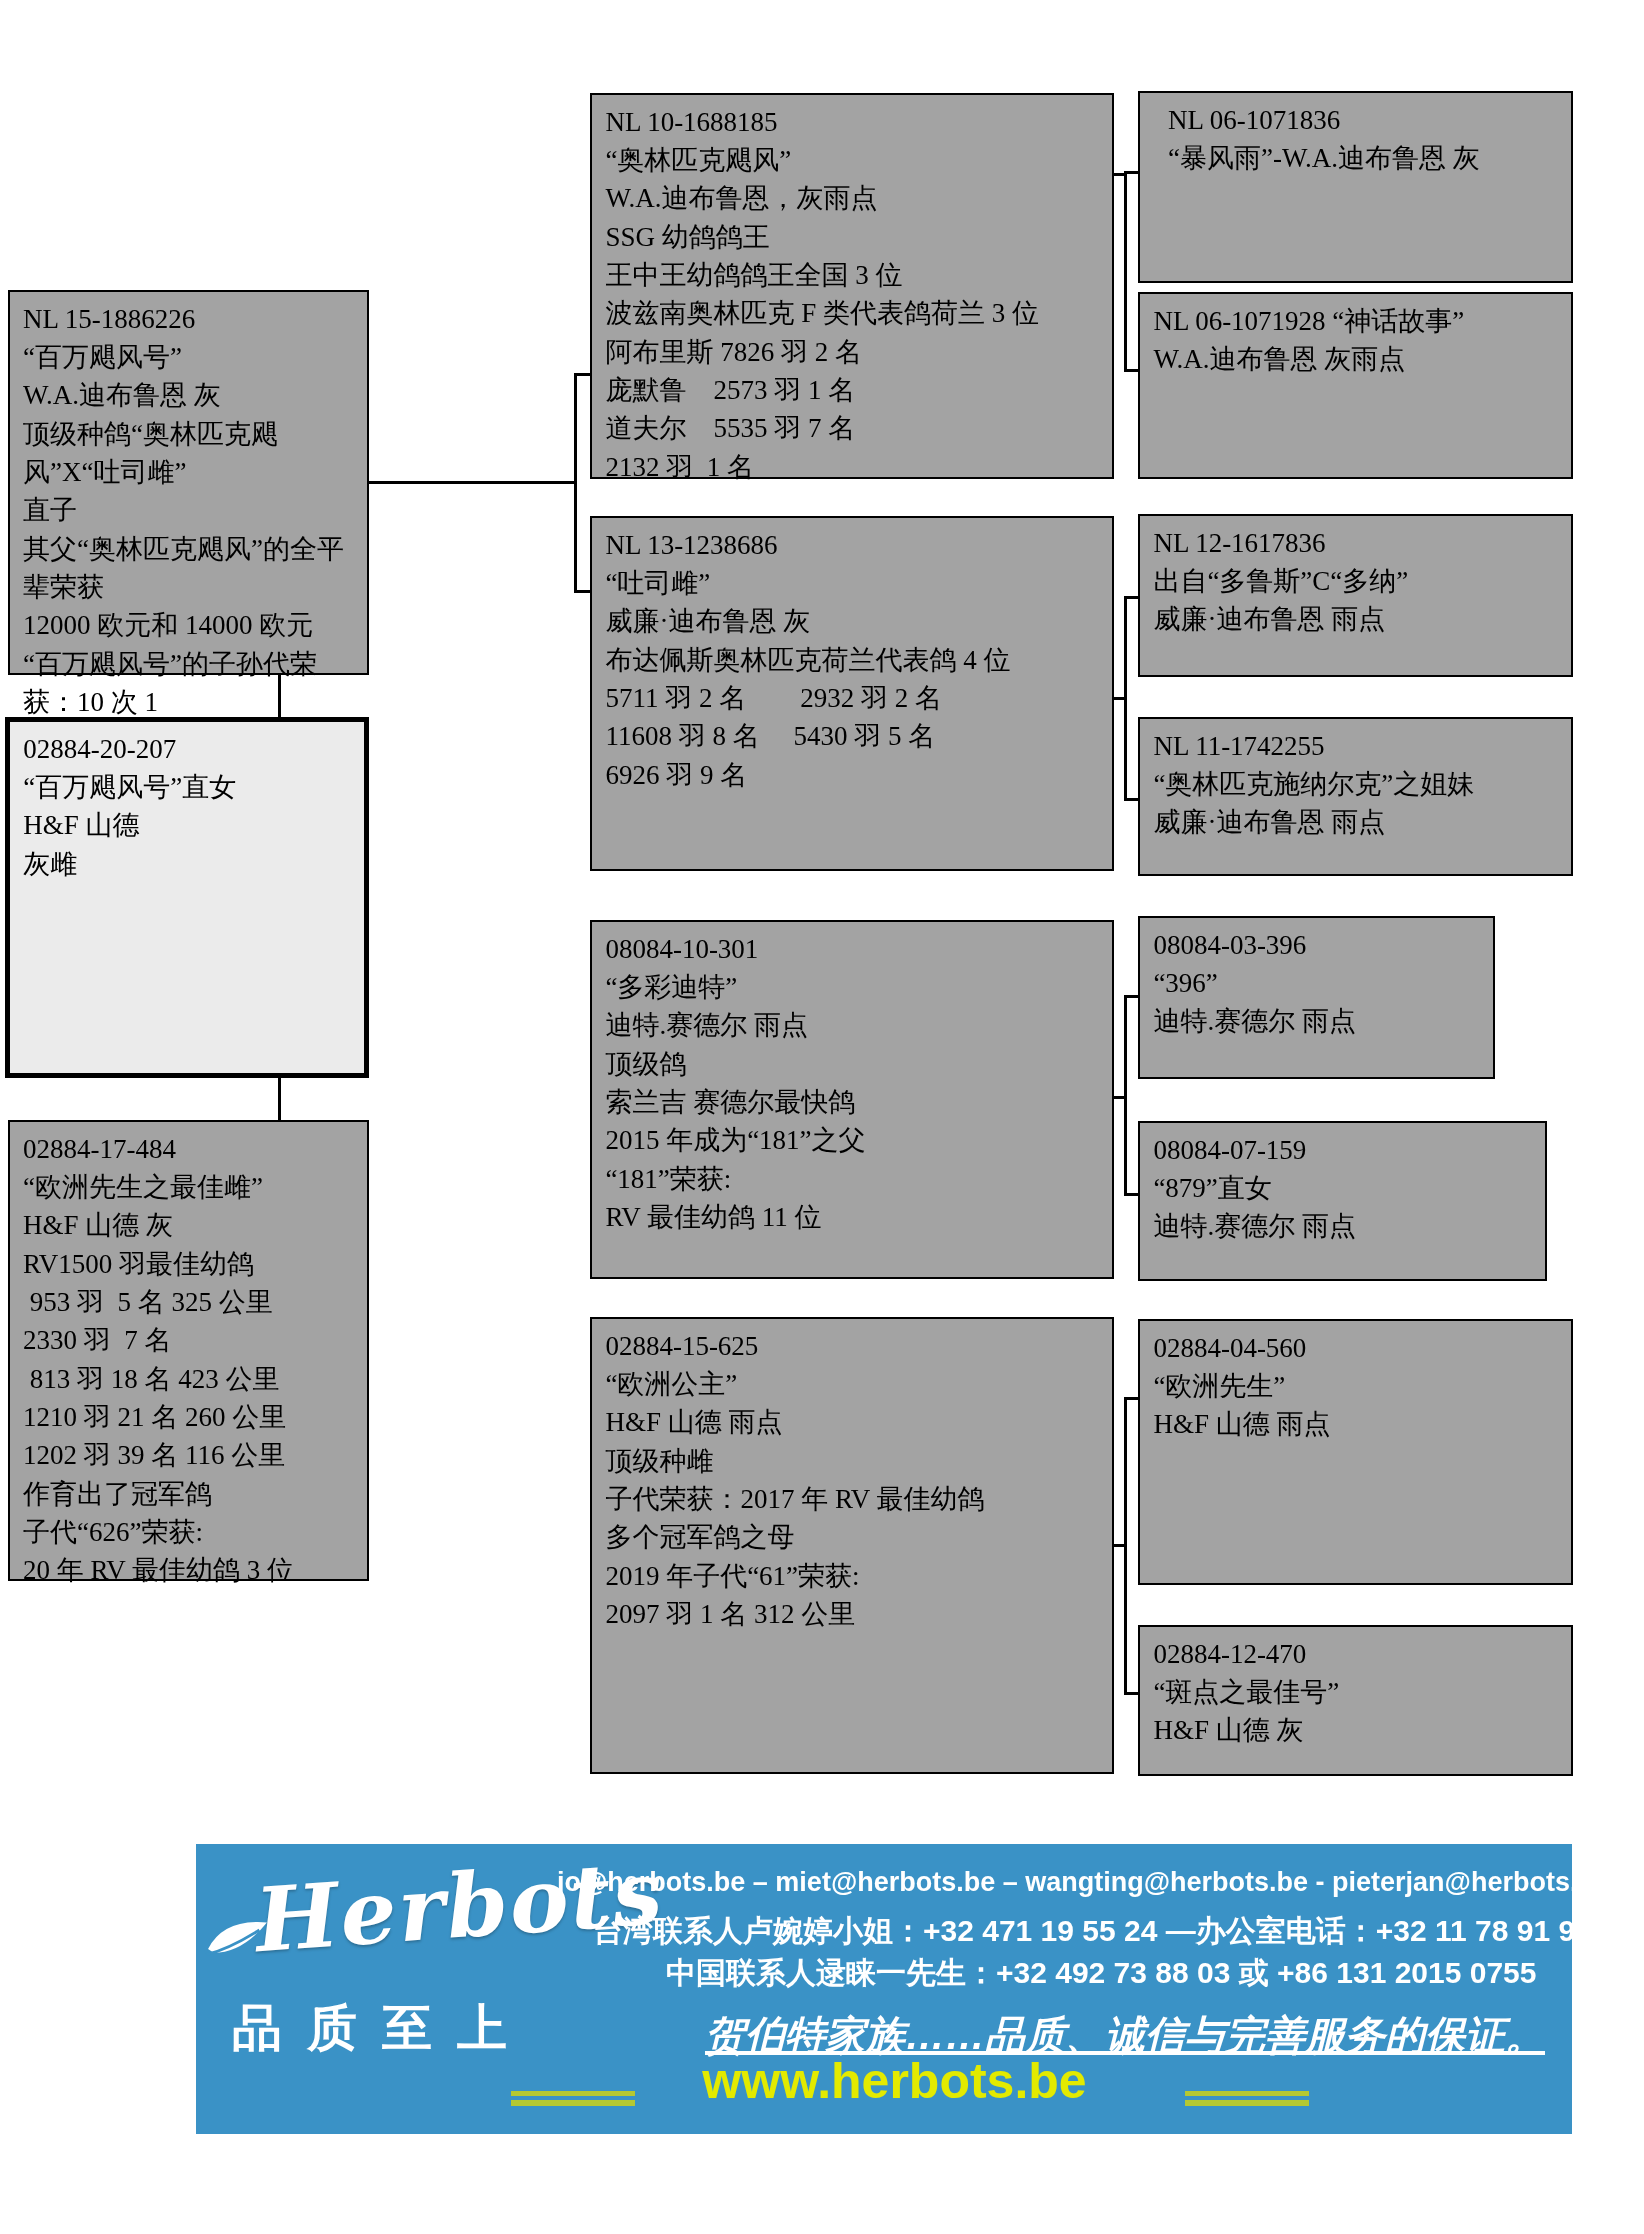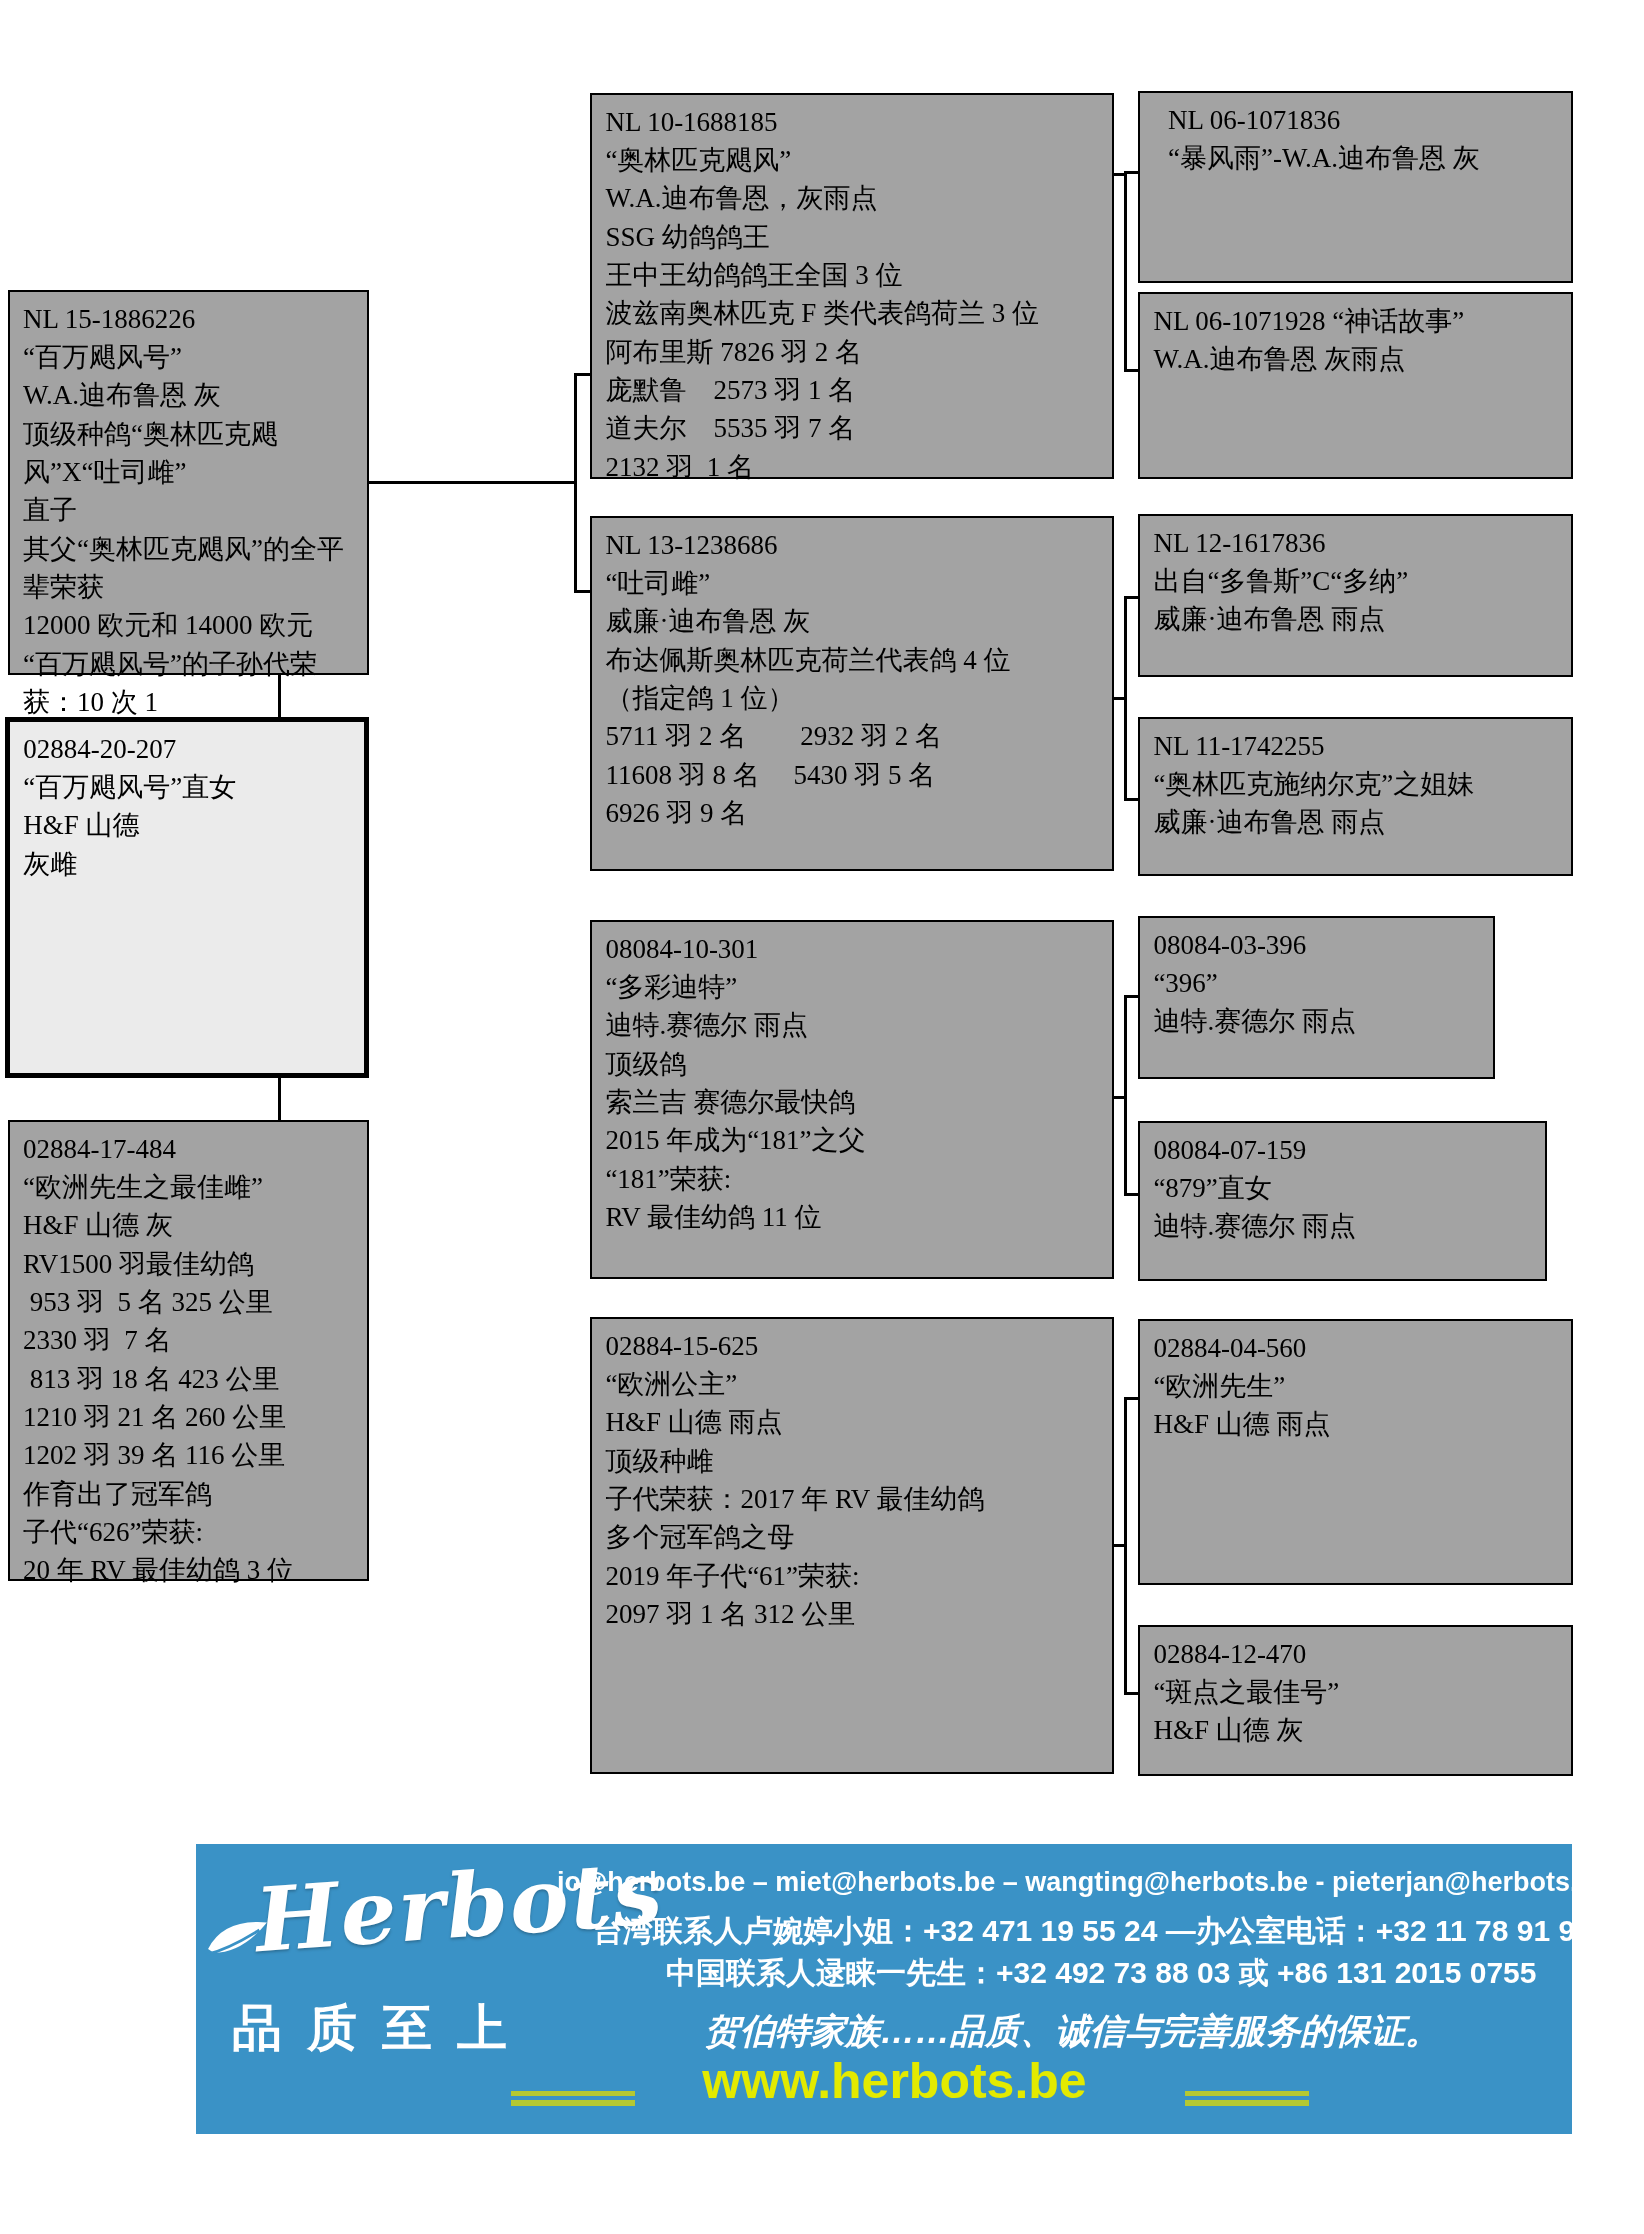--- a/index.html
+++ b/index.html
@@ -41,21 +41,21 @@
     letter-spacing:25px;white-space:nowrap;
     font-family:"Liberation Sans","DejaVu Sans",sans-serif;
   }
   .bn-text{
     position:absolute;color:#fff;font-weight:bold;white-space:nowrap;
     font-family:"Liberation Sans","DejaVu Sans",sans-serif;
   }
   .bn-emails{left:361px;top:23px;font-size:27px;}
   .bn-tw{left:397px;top:67px;font-size:30px;}
   .bn-cn{left:470px;top:109px;font-size:30px;}
-  .bn-tagline{left:509px;top:164px;font-size:35px;font-style:italic;}
+  .bn-tagline{left:509px;top:164px;font-size:40px;font-style:italic;text-decoration:underline;}
   .bn-site{
     position:absolute;left:488px;top:212px;width:421px;text-align:center;
     font-family:"Liberation Sans","DejaVu Sans",sans-serif;
     font-size:50px;font-weight:bold;color:#e3ea00;line-height:1;
   }
   .bn-dash{
     position:absolute;top:247px;width:124px;height:15.3px;
     border-top:5.7px solid #b5c832;border-bottom:6.7px solid #b5c832;
     box-sizing:border-box;
   }
@@ -67,21 +67,21 @@
 <body>
 
 <div class="pbox" style="left:7.6px;top:290px;width:361px;height:385px;"><div class="ln">NL 15-1886226</div><div class="ln">“百万飓风号”</div><div class="ln">W.A.迪布鲁恩 灰</div><div class="ln">顶级种鸽“奥林匹克飓风”X“吐司雌”</div><div class="ln">直子</div><div class="ln">其父“奥林匹克飓风”的全平辈荣获</div><div class="ln">12000 欧元和 14000 欧元</div><div class="ln">“百万飓风号”的子孙代荣获：10 次 1</div><div class="ln">名</div></div>
 
 <div class="pbox subject" style="left:4.8px;top:717px;width:364px;height:361px;"><div class="ln">02884-20-207</div><div class="ln">“百万飓风号”直女</div><div class="ln">H&amp;F 山德</div><div class="ln">灰雌</div></div>
 
 <div class="pbox" style="left:7.6px;top:1120px;width:361px;height:461px;"><div class="ln">02884-17-484</div><div class="ln">“欧洲先生之最佳雌”</div><div class="ln">H&amp;F 山德 灰</div><div class="ln">RV1500 羽最佳幼鸽</div><div class="ln"> 953 羽  5 名 325 公里</div><div class="ln">2330 羽  7 名</div><div class="ln"> 813 羽 18 名 423 公里</div><div class="ln">1210 羽 21 名 260 公里</div><div class="ln">1202 羽 39 名 116 公里</div><div class="ln">作育出了冠军鸽</div><div class="ln">子代“626”荣获:</div><div class="ln">20 年 RV 最佳幼鸽 3 位</div></div>
 
 <div class="pbox" style="left:590px;top:93px;width:524px;height:386px;"><div class="ln">NL 10-1688185</div><div class="ln">“奥林匹克飓风”</div><div class="ln">W.A.迪布鲁恩，灰雨点</div><div class="ln">SSG 幼鸽鸽王</div><div class="ln">王中王幼鸽鸽王全国 3 位</div><div class="ln">波兹南奥林匹克 F 类代表鸽荷兰 3 位</div><div class="ln">阿布里斯 7826 羽 2 名</div><div class="ln">庞默鲁    2573 羽 1 名</div><div class="ln">道夫尔    5535 羽 7 名</div><div class="ln">2132 羽  1 名</div></div>
 
-<div class="pbox" style="left:590px;top:516px;width:524px;height:355px;"><div class="ln">NL 13-1238686</div><div class="ln">“吐司雌”</div><div class="ln">威廉·迪布鲁恩 灰</div><div class="ln">布达佩斯奥林匹克荷兰代表鸽 4 位</div><div class="ln">（指定鸽 1 位）</div><div class="ln">5711 羽 2 名　　2932 羽 2 名</div><div class="ln">11608 羽 8 名　 5430 羽 5 名</div><div class="ln">6926 羽 9 名</div></div>
+<div class="pbox" style="left:590px;top:516px;width:524px;height:355px;"><div class="ln">NL 13-1238686</div><div class="ln">“吐司雌”</div><div class="ln">威廉·迪布鲁恩 灰</div><div class="ln">布达佩斯奥林匹克荷兰代表鸽 4 位</div><div class="ln">5711 羽 2 名　　2932 羽 2 名</div><div class="ln">11608 羽 8 名　 5430 羽 5 名</div><div class="ln">6926 羽 9 名</div></div>
 
 <div class="pbox" style="left:590px;top:920px;width:524px;height:359px;"><div class="ln">08084-10-301</div><div class="ln">“多彩迪特”</div><div class="ln">迪特.赛德尔 雨点</div><div class="ln">顶级鸽</div><div class="ln">索兰吉 赛德尔最快鸽</div><div class="ln">2015 年成为“181”之父</div><div class="ln">“181”荣获:</div><div class="ln">RV 最佳幼鸽 11 位</div></div>
 
 <div class="pbox" style="left:590px;top:1317px;width:524px;height:457px;"><div class="ln">02884-15-625</div><div class="ln">“欧洲公主”</div><div class="ln">H&amp;F 山德 雨点</div><div class="ln">顶级种雌</div><div class="ln">子代荣获：2017 年 RV 最佳幼鸽</div><div class="ln">多个冠军鸽之母</div><div class="ln">2019 年子代“61”荣获:</div><div class="ln">2097 羽 1 名 312 公里</div></div>
 
 <div class="pbox" style="left:1138px;top:91px;width:435px;height:192px;padding-left:28px;"><div class="ln">NL 06-1071836</div><div class="ln">“暴风雨”-W.A.迪布鲁恩 灰</div></div>
 
 <div class="pbox" style="left:1138px;top:292px;width:435px;height:187px;"><div class="ln">NL 06-1071928 “神话故事”</div><div class="ln">W.A.迪布鲁恩 灰雨点</div></div>
 
 <div class="pbox" style="left:1138px;top:514px;width:435px;height:163px;"><div class="ln">NL 12-1617836</div><div class="ln">出自“多鲁斯”C“多纳”</div><div class="ln">威廉·迪布鲁恩 雨点</div></div>

